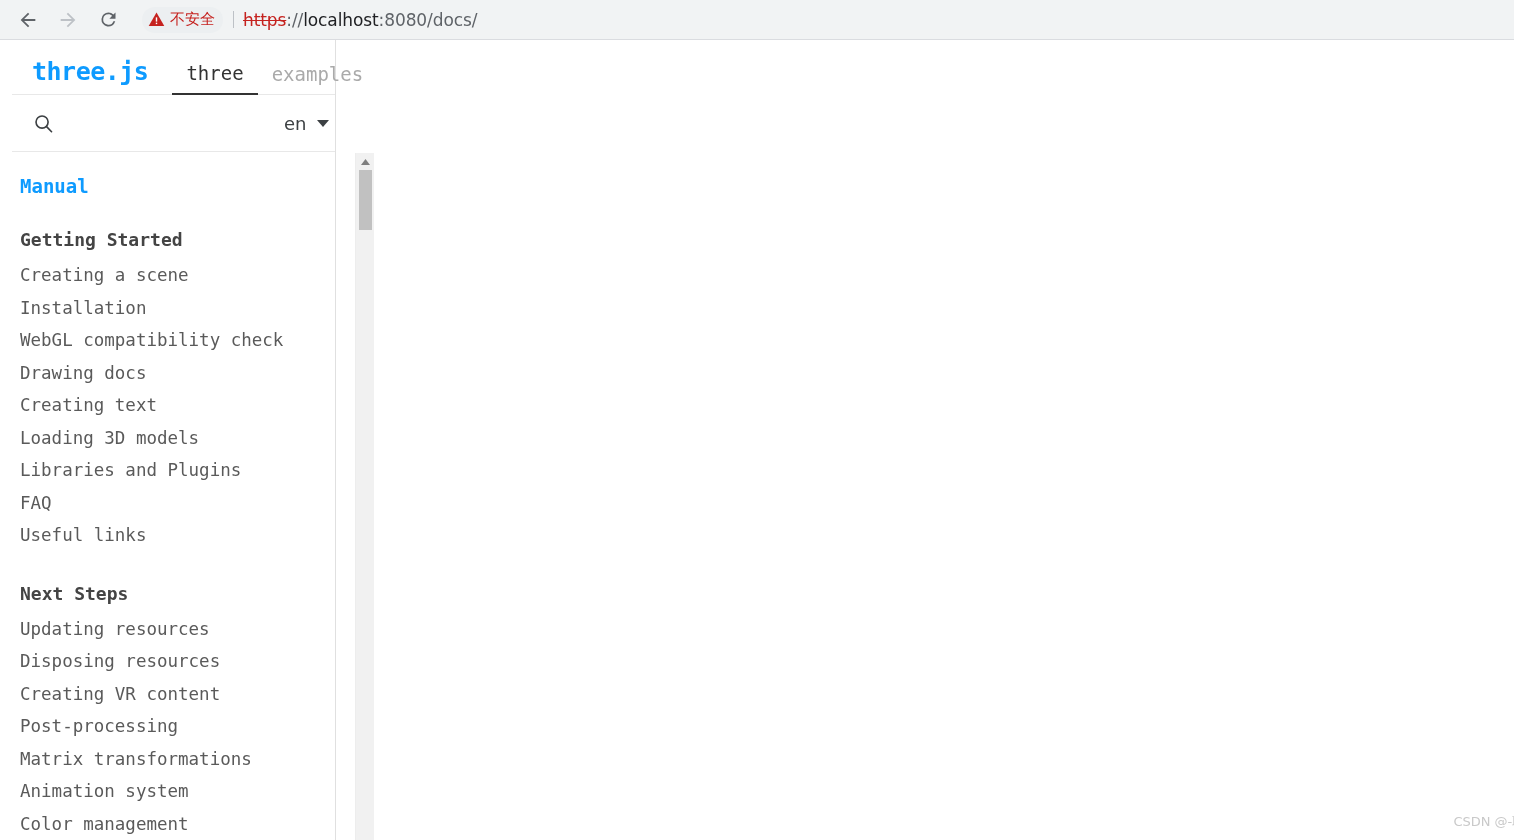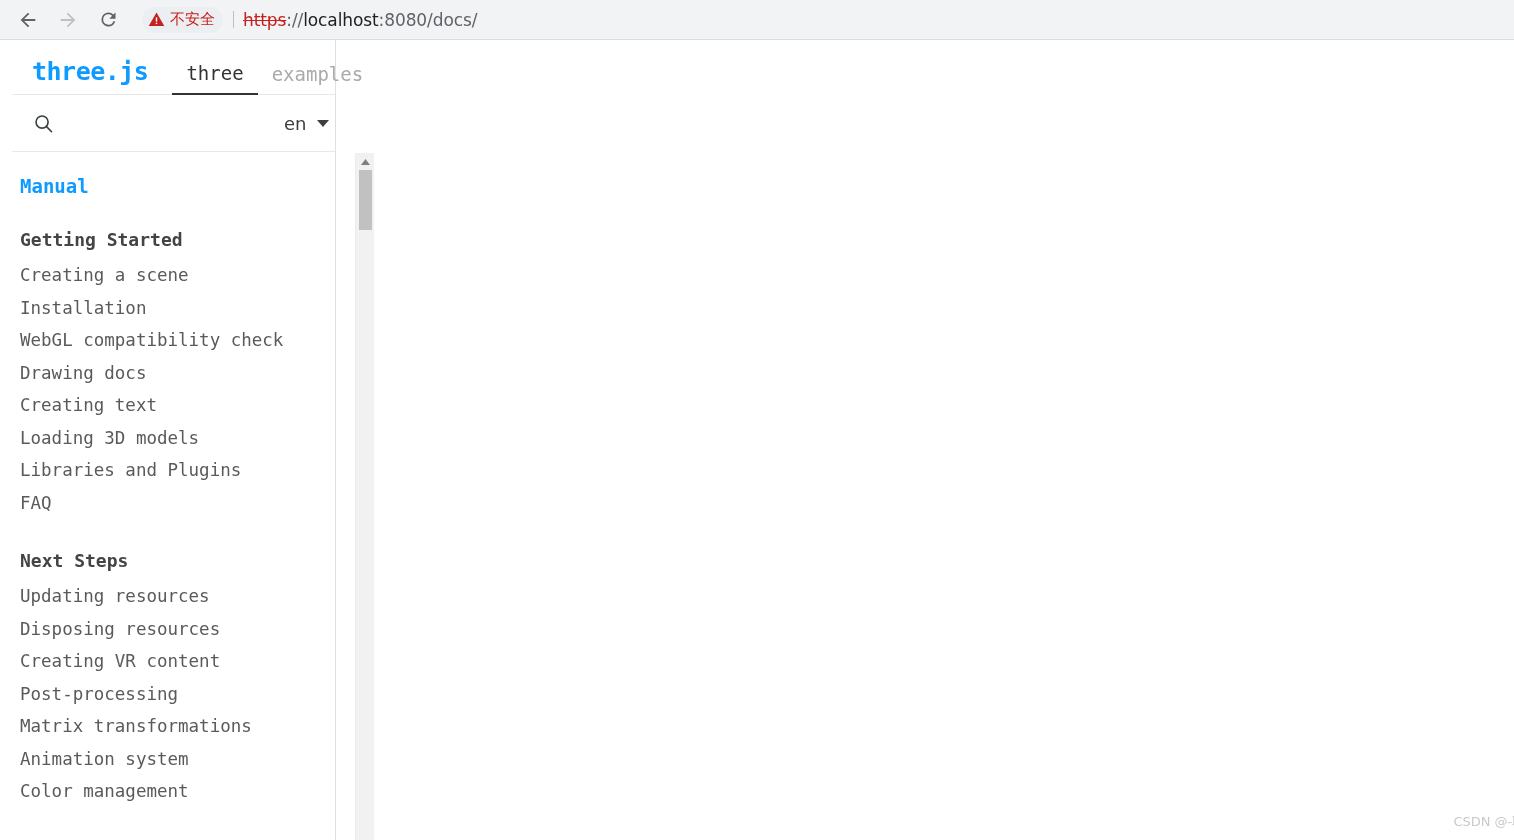--- a/index.html
+++ b/index.html
@@ -347,20 +347,21 @@
 
           <span class="nav-section">Getting Started</span>
           <a class="nav-item">Creating a scene</a>
           <a class="nav-item">Installation</a>
           <a class="nav-item">WebGL compatibility check</a>
           <a class="nav-item">Drawing docs</a>
           <a class="nav-item">Creating text</a>
           <a class="nav-item">Loading 3D models</a>
           <a class="nav-item">Libraries and Plugins</a>
           <a class="nav-item">FAQ</a>
+          <a class="nav-item">Useful links</a>
 
           <span class="nav-section spaced">Next Steps</span>
           <a class="nav-item">Updating resources</a>
           <a class="nav-item">Disposing resources</a>
           <a class="nav-item">Creating VR content</a>
           <a class="nav-item">Post-processing</a>
           <a class="nav-item">Matrix transformations</a>
           <a class="nav-item">Animation system</a>
           <a class="nav-item">Color management</a>
         </div>

